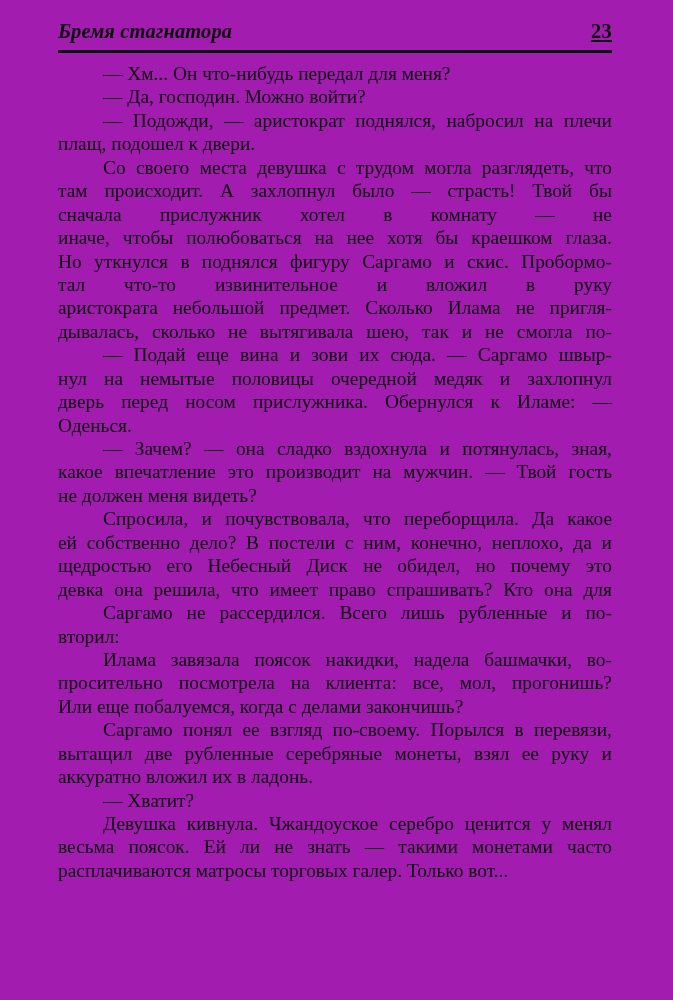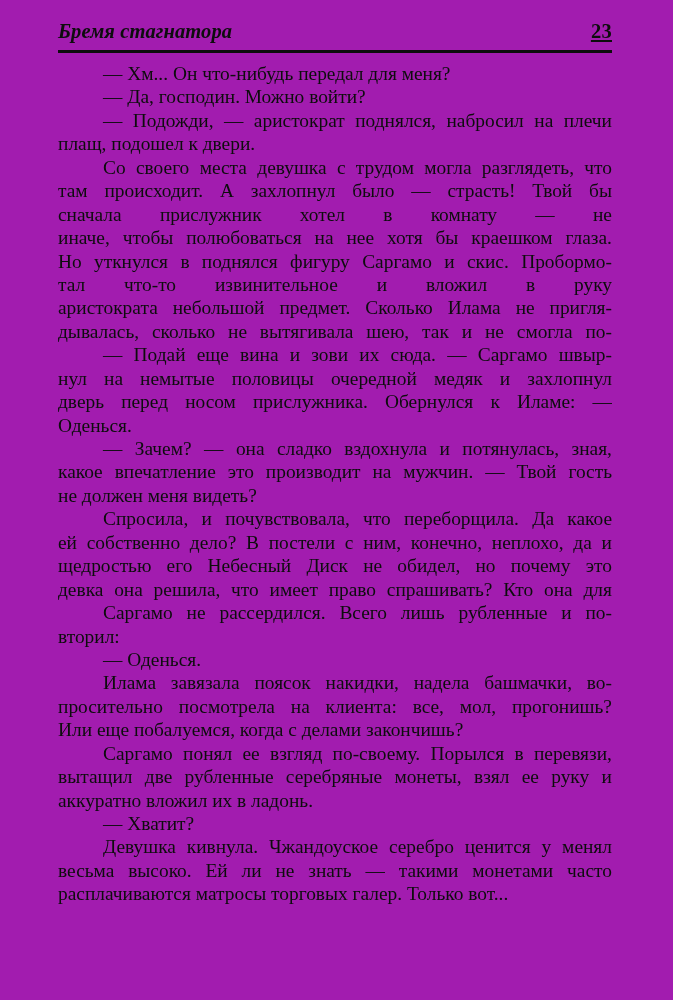--- a/index.html
+++ b/index.html
@@ -329,23 +329,20 @@
           <span>рассердился.</span>
           <span>Всего</span>
           <span>лишь</span>
           <span>рубленные</span>
           <span>и</span>
           <span>по-</span>
         </div>
         <div class="ln">вторил:</div>
       </div>
       <div class="para">
-        <div class="ln indent">— Оденься.</div>
-      </div>
-      <div class="para">
         <div class="ln just indent">
           <span>Илама</span>
           <span>завязала</span>
           <span>поясок</span>
           <span>накидки,</span>
           <span>надела</span>
           <span>башмачки,</span>
           <span>во-</span>
         </div>
         <div class="ln just">
@@ -391,21 +388,21 @@
           <span>Девушка</span>
           <span>кивнула.</span>
           <span>Чжандоуское</span>
           <span>серебро</span>
           <span>ценится</span>
           <span>у</span>
           <span>менял</span>
         </div>
         <div class="ln just">
           <span>весьма</span>
-          <span>высоко.</span>
+          <span>поясок.</span>
           <span>Ей</span>
           <span>ли</span>
           <span>не</span>
           <span>знать</span>
           <span>—</span>
           <span>такими</span>
           <span>монетами</span>
           <span>часто</span>
         </div>
         <div class="ln">расплачиваются матросы торговых галер. Только вот...</div>

